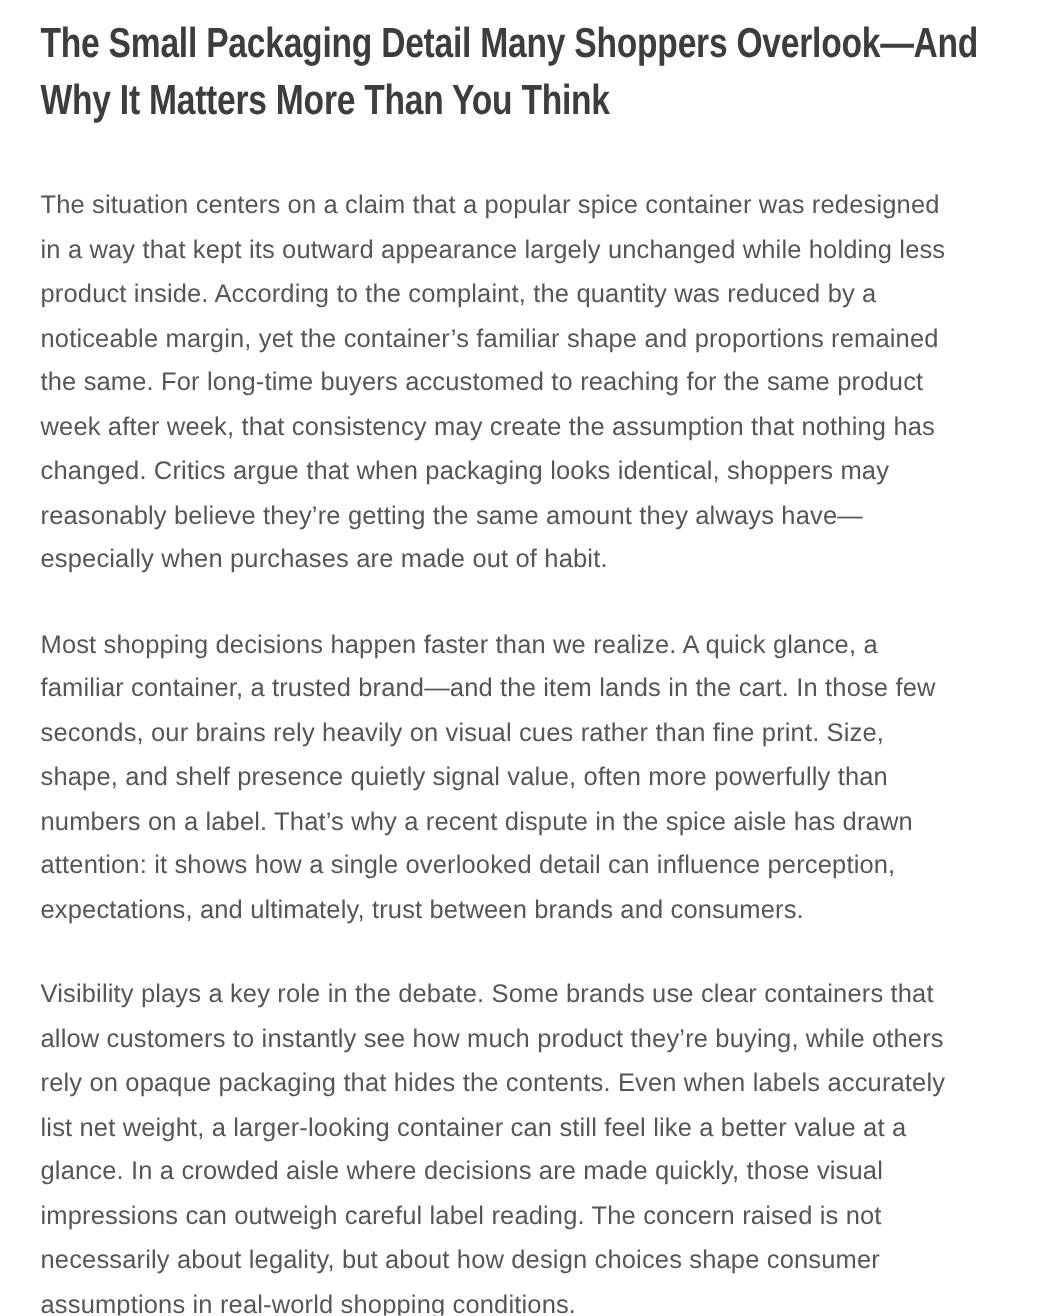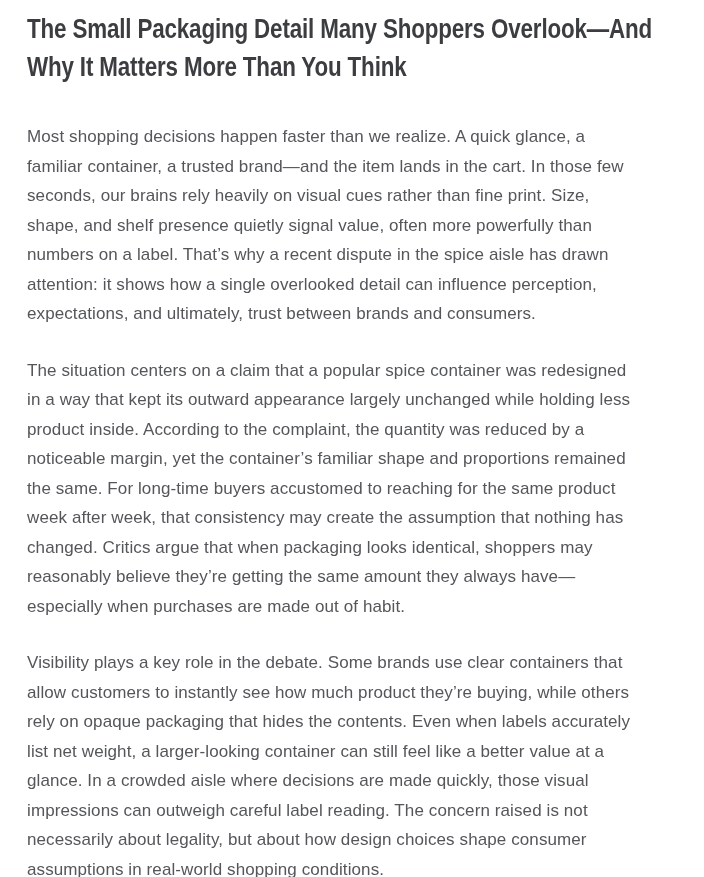--- a/index.html
+++ b/index.html
@@ -40,37 +40,37 @@
     white-space: pre-line;
   }
 </style>
 </head>
 <body>
 
 <main class="article">
   <h1 class="title">The Small Packaging Detail Many Shoppers Overlook—And
 Why It Matters More Than You Think</h1>
 
-  <p class="para">Most shopping decisions happen faster than we realize. A quick glance, a
-familiar container, a trusted brand—and the item lands in the cart. In those few
-seconds, our brains rely heavily on visual cues rather than fine print. Size,
-shape, and shelf presence quietly signal value, often more powerfully than
-numbers on a label. That’s why a recent dispute in the spice aisle has drawn
-attention: it shows how a single overlooked detail can influence perception,
-expectations, and ultimately, trust between brands and consumers.</p>
-
   <p class="para">The situation centers on a claim that a popular spice container was redesigned
 in a way that kept its outward appearance largely unchanged while holding less
 product inside. According to the complaint, the quantity was reduced by a
 noticeable margin, yet the container’s familiar shape and proportions remained
 the same. For long-time buyers accustomed to reaching for the same product
 week after week, that consistency may create the assumption that nothing has
 changed. Critics argue that when packaging looks identical, shoppers may
 reasonably believe they’re getting the same amount they always have—
 especially when purchases are made out of habit.</p>
+
+  <p class="para">Most shopping decisions happen faster than we realize. A quick glance, a
+familiar container, a trusted brand—and the item lands in the cart. In those few
+seconds, our brains rely heavily on visual cues rather than fine print. Size,
+shape, and shelf presence quietly signal value, often more powerfully than
+numbers on a label. That’s why a recent dispute in the spice aisle has drawn
+attention: it shows how a single overlooked detail can influence perception,
+expectations, and ultimately, trust between brands and consumers.</p>
 
   <p class="para">Visibility plays a key role in the debate. Some brands use clear containers that
 allow customers to instantly see how much product they’re buying, while others
 rely on opaque packaging that hides the contents. Even when labels accurately
 list net weight, a larger-looking container can still feel like a better value at a
 glance. In a crowded aisle where decisions are made quickly, those visual
 impressions can outweigh careful label reading. The concern raised is not
 necessarily about legality, but about how design choices shape consumer
 assumptions in real-world shopping conditions.</p>
 </main>

